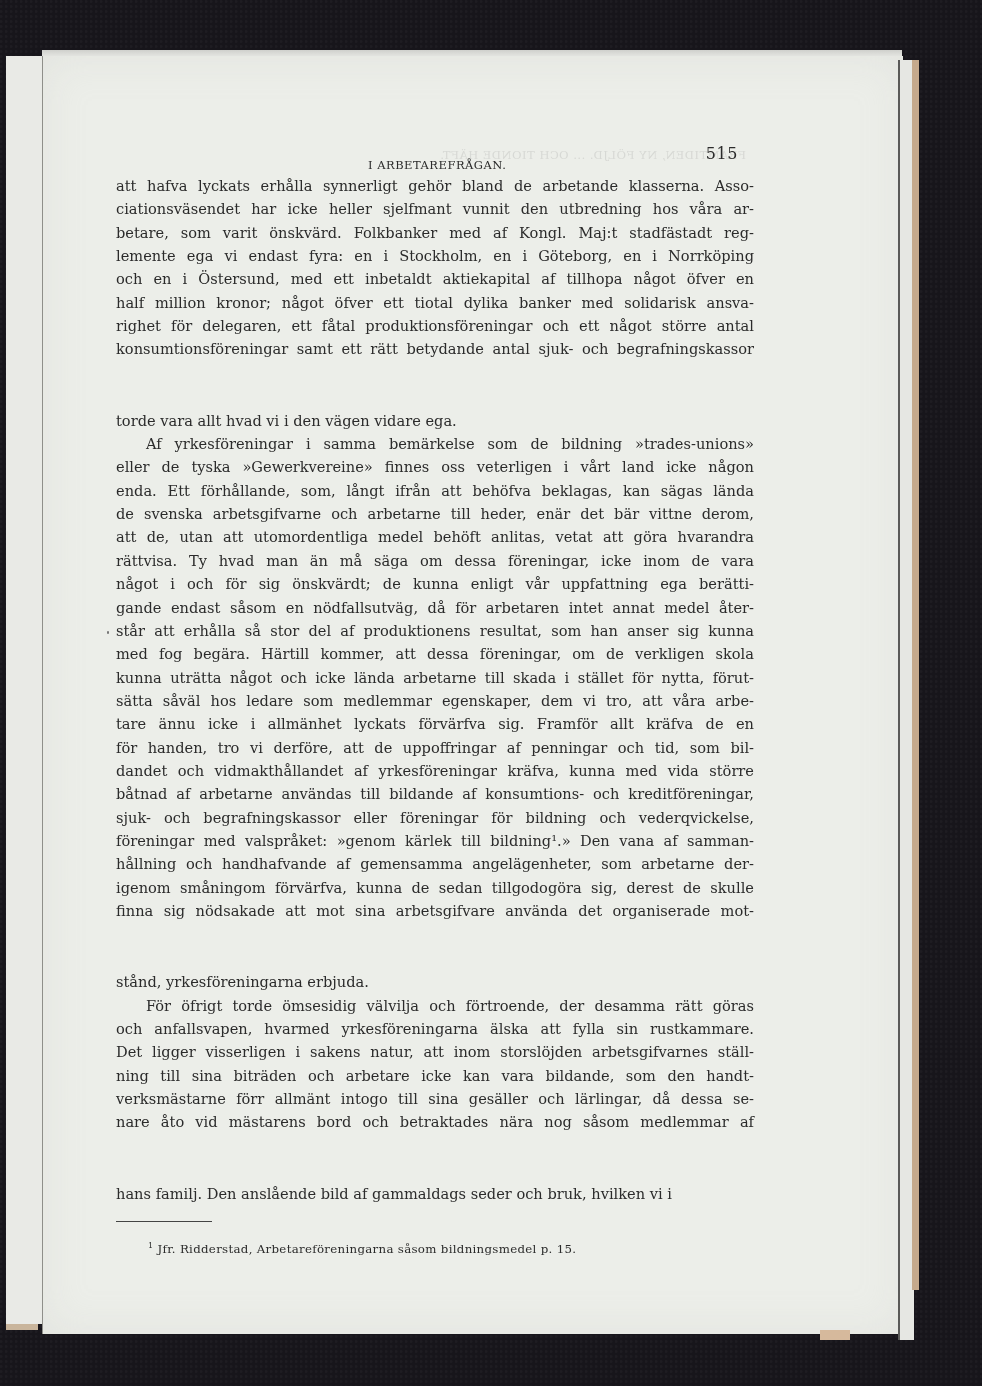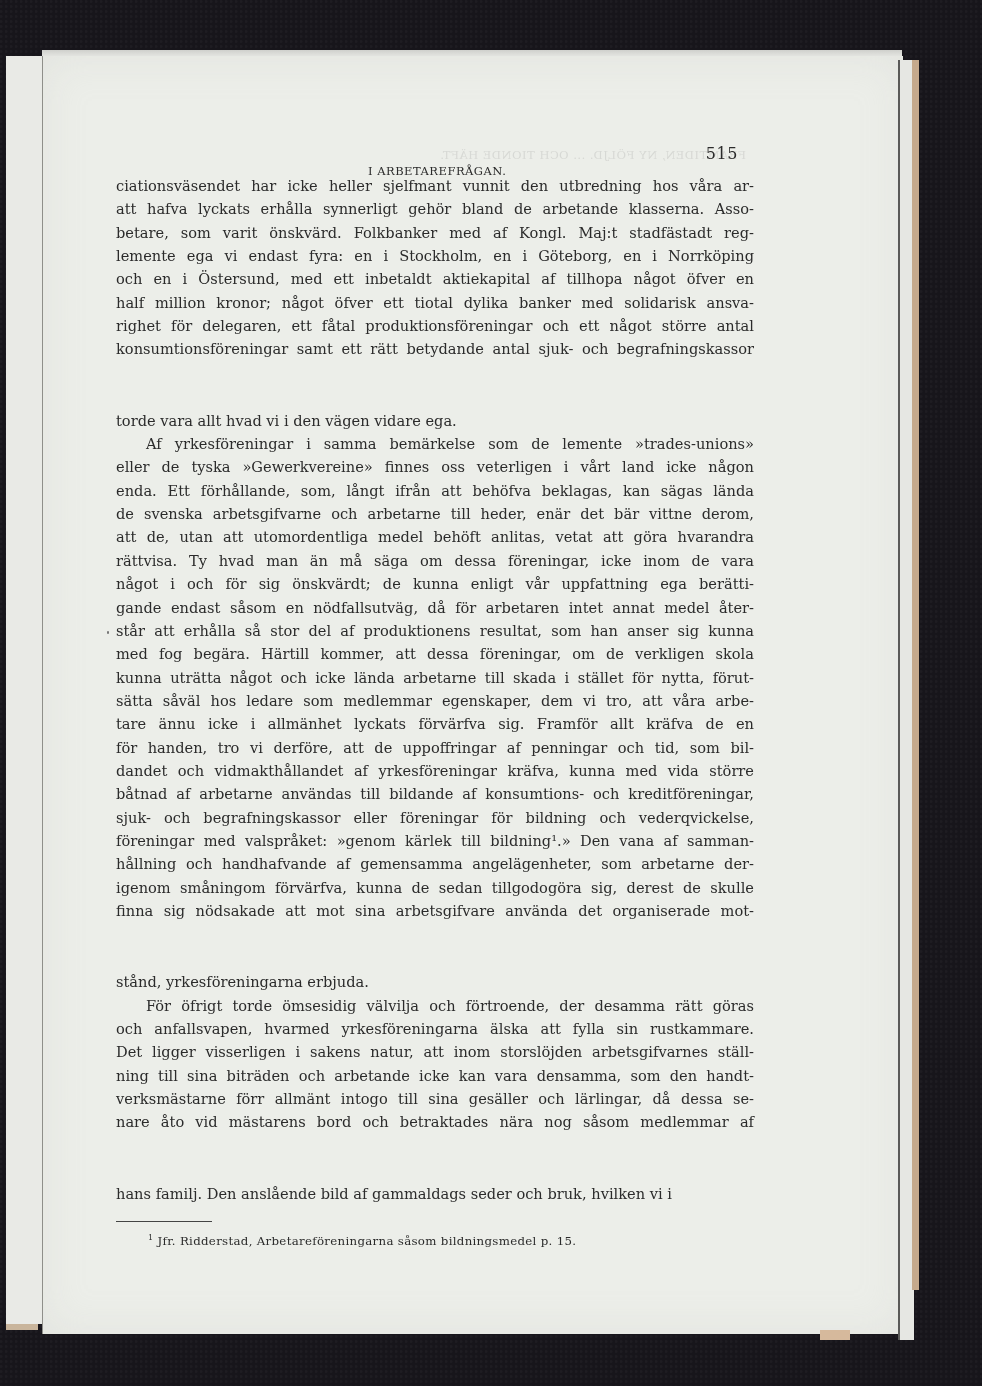--- a/index.html
+++ b/index.html
@@ -50,21 +50,21 @@
   }
   .text-block {
     position: absolute; left: 116px; top: 138px; width: 638px;
     color: #2b2b2b;
   }
   .running-head {
     position: relative; height: 36px;
     font-size: 12.5px; letter-spacing: 0.6px;
   }
   .running-head .title {
-    position: absolute; left: 252px; top: 26px;
+    position: absolute; left: 252px; top: 20px;
     font-size: 11.5px; letter-spacing: 0.5px;
   }
   .running-head .folio {
     position: absolute; right: 16px; top: 6px; font-size: 16px;
   }
   .ghost-head {
     position: absolute; left: 90px; top: 10px; width: 540px;
     font-size: 11.5px; color: rgba(120,120,120,0.18);
     transform: scaleX(-1); letter-spacing: 0.5px; white-space: nowrap;
   }
@@ -73,21 +73,21 @@
     text-align: justify; text-align-last: justify;
     white-space: nowrap; overflow: visible;
   }
   .line.last { text-align-last: left; margin-top: 48px; }
   .line.indent { padding-left: 30px; }
   .body-lines { margin-top: 0px; }
   .footnote-rule {
     width: 96px; height: 1px; background: #444; margin-top: 16px;
   }
   .footnote {
-    margin-top: 12px; padding-left: 32px;
+    margin-top: 20px; padding-left: 32px;
     font-size: 11.8px; letter-spacing: 0.3px; color: #2b2b2b;
   }
   .footnote sup { font-size: 8px; }
   sup { font-size: 9px; line-height: 0; }
   .speck {
     position: absolute; left: 107px; top: 631px; width: 2px; height: 3px;
     background: #777; border-radius: 1px;
   }
 </style>
 </head>
@@ -104,30 +104,30 @@
 <div class="speck"></div>
 
 <div class="text-block">
   <div class="running-head">
     <span class="ghost-head">FRAMTIDEN, NY FÖLJD. ... OCH TIONDE HÄFT.</span>
     <span class="title">I ARBETAREFRÅGAN.</span>
     <span class="folio">515</span>
   </div>
 
   <div class="body-lines" id="body-lines">
+      <div class="line">att hafva lyckats erhålla synnerligt gehör bland de arbetande klasserna. Asso-</div>
       <div class="line">ciationsväsendet har icke heller sjelfmant vunnit den utbredning hos våra ar-</div>
-      <div class="line">att hafva lyckats erhålla synnerligt gehör bland de arbetande klasserna. Asso-</div>
       <div class="line">betare, som varit önskvärd. Folkbanker med af Kongl. Maj:t stadfästadt reg-</div>
       <div class="line">lemente ega vi endast fyra: en i Stockholm, en i Göteborg, en i Norrköping</div>
       <div class="line">och en i Östersund, med ett inbetaldt aktiekapital af tillhopa något öfver en</div>
       <div class="line">half million kronor; något öfver ett tiotal dylika banker med solidarisk ansva-</div>
       <div class="line">righet för delegaren, ett fåtal produktionsföreningar och ett något större antal</div>
       <div class="line">konsumtionsföreningar samt ett rätt betydande antal sjuk- och begrafningskassor</div>
       <div class="line last">torde vara allt hvad vi i den vägen vidare ega.</div>
-      <div class="line indent">Af yrkesföreningar i samma bemärkelse som de lemente »trades-unions»</div>
+      <div class="line indent">Af yrkesföreningar i samma bemärkelse som de bildning »trades-unions»</div>
       <div class="line">eller de tyska »Gewerkvereine» finnes oss veterligen i vårt land icke någon</div>
       <div class="line">enda. Ett förhållande, som, långt ifrån att behöfva beklagas, kan sägas lända</div>
       <div class="line">de svenska arbetsgifvarne och arbetarne till heder, enär det bär vittne derom,</div>
       <div class="line">att de, utan att utomordentliga medel behöft anlitas, vetat att göra hvarandra</div>
       <div class="line">rättvisa. Ty hvad man än må säga om dessa föreningar, icke inom de vara</div>
       <div class="line">något i och för sig önskvärdt; de kunna enligt vår uppfattning ega berätti-</div>
       <div class="line">gande endast såsom en nödfallsutväg, då för arbetaren intet annat medel åter-</div>
       <div class="line">står att erhålla så stor del af produktionens resultat, som han anser sig kunna</div>
       <div class="line">med fog begära. Härtill kommer, att dessa föreningar, om de verkligen skola</div>
       <div class="line">kunna uträtta något och icke lända arbetarne till skada i stället för nytta, förut-</div>
@@ -138,21 +138,21 @@
       <div class="line">båtnad af arbetarne användas till bildande af konsumtions- och kreditföreningar,</div>
       <div class="line">sjuk- och begrafningskassor eller föreningar för bildning och vederqvickelse,</div>
       <div class="line">föreningar med valspråket: »genom kärlek till bildning¹.» Den vana af samman-</div>
       <div class="line">hållning och handhafvande af gemensamma angelägenheter, som arbetarne der-</div>
       <div class="line">igenom småningom förvärfva, kunna de sedan tillgodogöra sig, derest de skulle</div>
       <div class="line">finna sig nödsakade att mot sina arbetsgifvare använda det organiserade mot-</div>
       <div class="line last">stånd, yrkesföreningarna erbjuda.</div>
       <div class="line indent">För öfrigt torde ömsesidig välvilja och förtroende, der desamma rätt göras</div>
       <div class="line">och anfallsvapen, hvarmed yrkesföreningarna älska att fylla sin rustkammare.</div>
       <div class="line">Det ligger visserligen i sakens natur, att inom storslöjden arbetsgifvarnes ställ-</div>
-      <div class="line">ning till sina biträden och arbetande icke kan vara densamma, som den handt-</div>
+      <div class="line">ning till sina biträden och arbetare icke kan vara bildande, som den handt-</div>
       <div class="line">verksmästarne förr allmänt intogo till sina gesäller och lärlingar, då dessa se-</div>
       <div class="line">nare åto vid mästarens bord och betraktades nära nog såsom medlemmar af</div>
       <div class="line last">hans familj. Den anslående bild af gammaldags seder och bruk, hvilken vi i</div>
     </div>
 
   <div class="footnote-rule"></div>
   <div class="footnote">
     <sup>1</sup>
     <span>Jfr. Ridderstad, Arbetareföreningarna såsom bildningsmedel p. 15.</span>
   </div>

